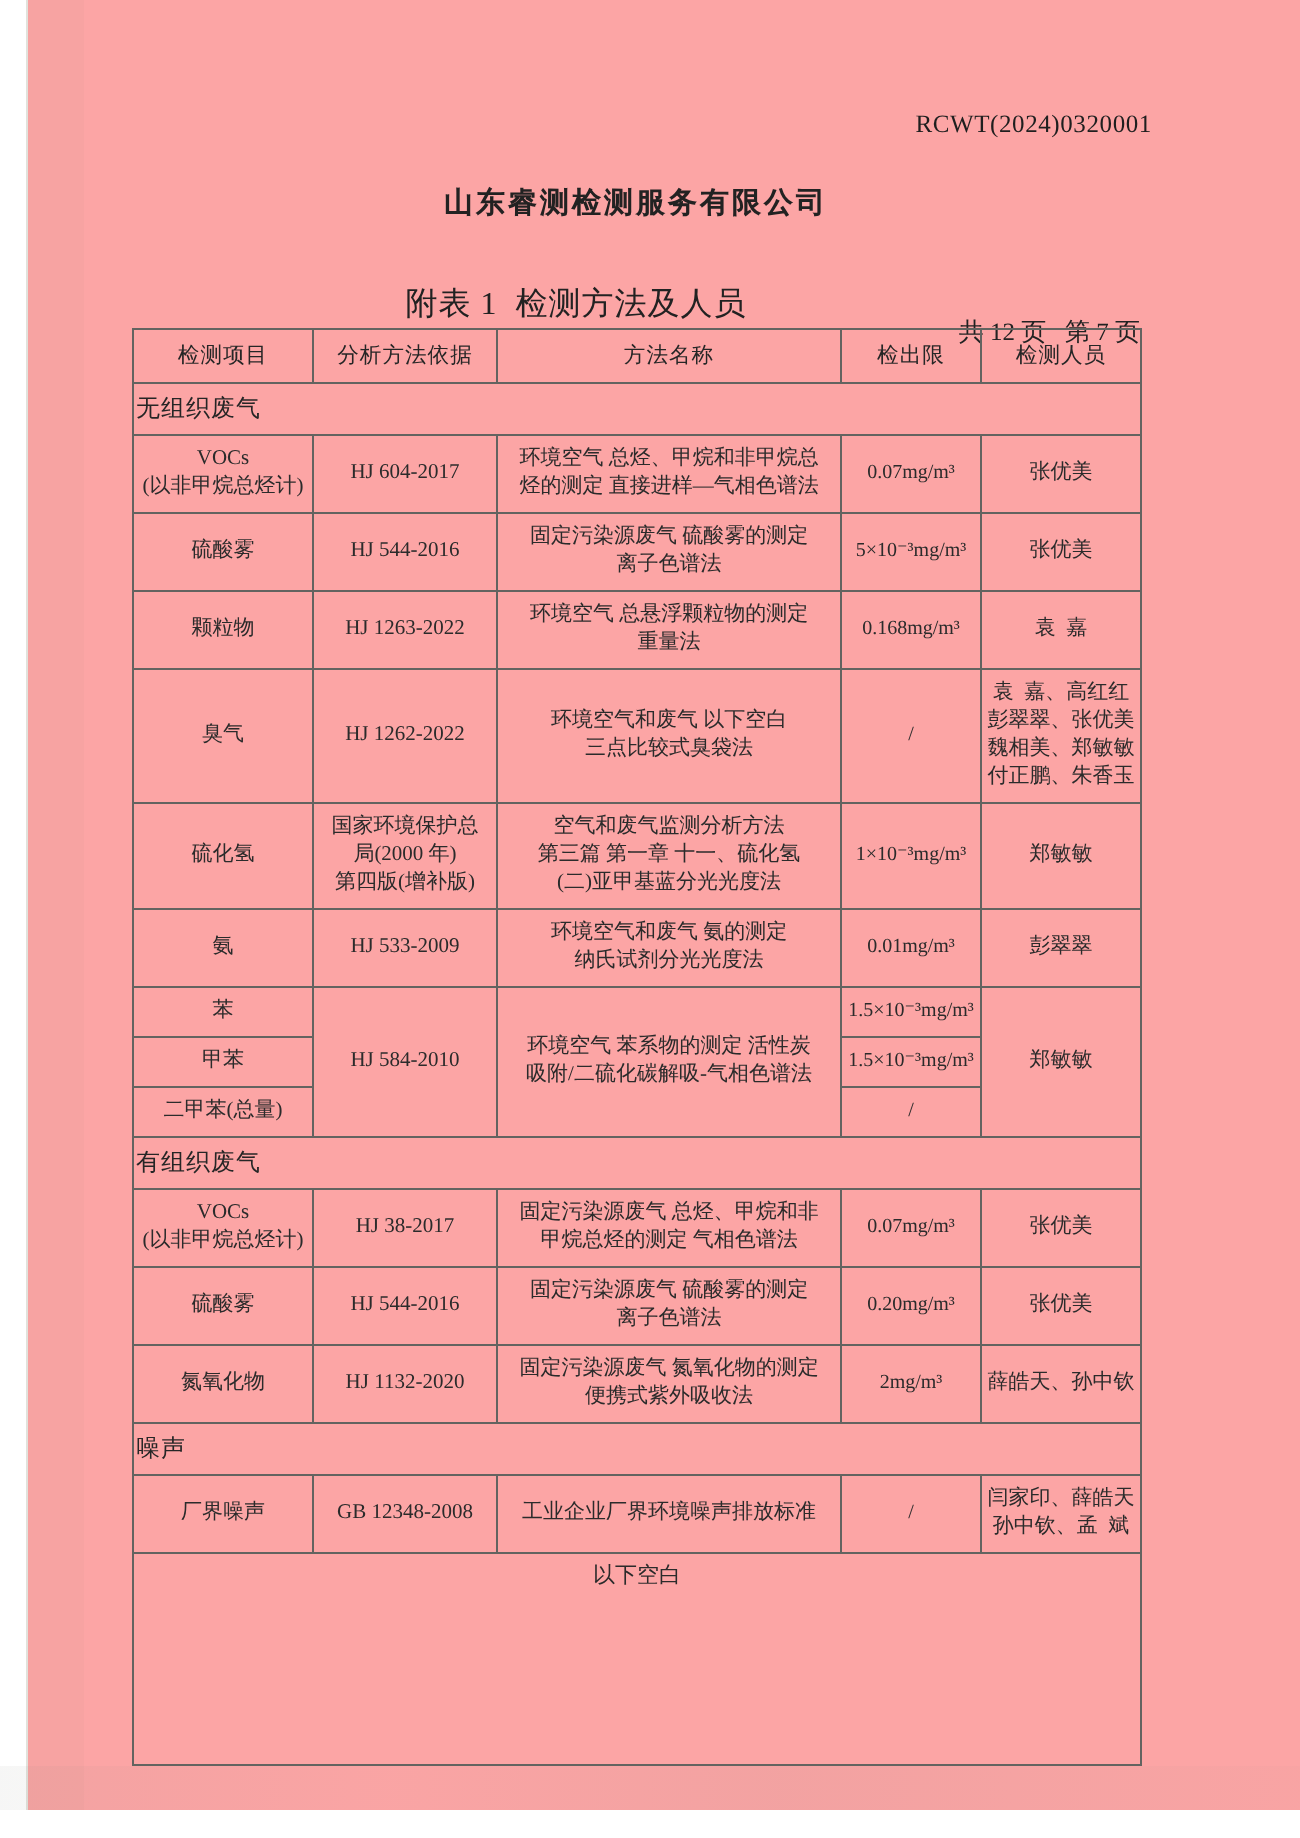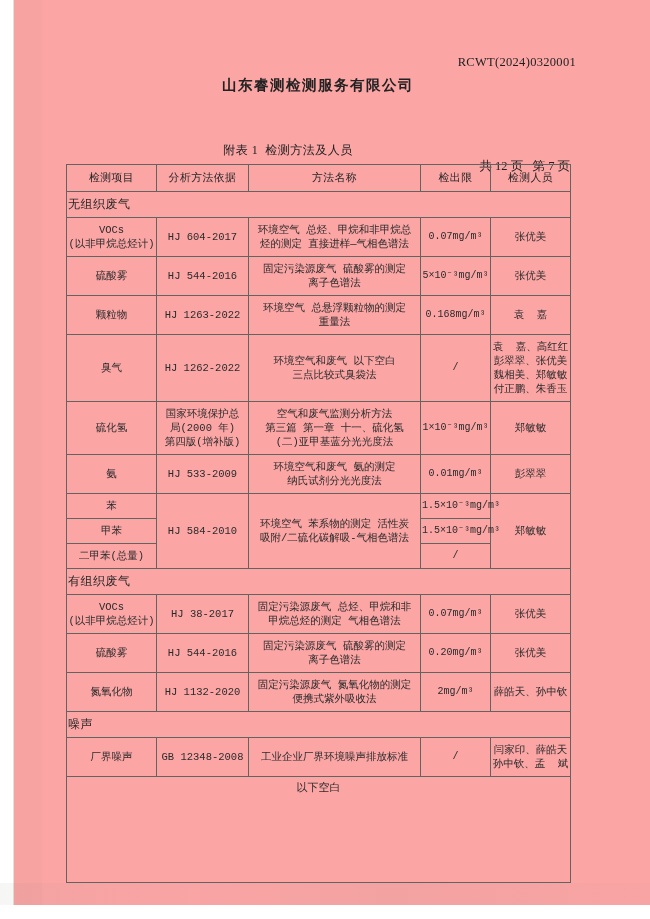--- a/index.html
+++ b/index.html
@@ -14,38 +14,38 @@
   .edge-left-band{position:absolute;left:14px;top:0;width:28px;height:100%;background:rgba(120,120,110,0.04);}
   .edge-bottom-band{position:absolute;left:0;bottom:14px;width:100%;height:22px;
     background:linear-gradient(90deg,rgba(130,130,120,0.07),rgba(130,130,120,0.02) 30%,rgba(130,130,120,0.08) 60%,rgba(130,130,120,0.03));}
   .edge-bottom{position:absolute;left:0;bottom:0;width:100%;height:14px;background:#ffffff;}
 
   .report-number{
     position:absolute;top:55px;right:74px;
     font-size:12.5px;letter-spacing:.3px;color:#1f1f1f;
   }
   .company-name{
-    position:absolute;top:76px;left:66px;width:504px;text-align:center;
+    position:absolute;top:92px;left:66px;width:504px;text-align:center;
     font-size:14.5px;font-weight:600;letter-spacing:1.5px;color:#222;
   }
   .report-title{
     position:absolute;top:102px;left:66px;width:504px;text-align:center;
     font-size:22px;font-weight:700;letter-spacing:3px;color:#111;white-space:pre;
   }
   .caption-row{position:absolute;top:142px;left:66px;width:504px;height:18px;}
   .table-caption{
     position:absolute;left:0;right:60px;text-align:center;
-    font-size:12px;letter-spacing:.5px;white-space:pre;color:#222;
+    font-size:16px;letter-spacing:.5px;white-space:pre;color:#222;
   }
   .page-indicator{
     position:absolute;right:0;top:16px;font-size:12.5px;white-space:pre;color:#222;
   }
 
   .tbl-wrap{position:absolute;top:164px;left:66px;width:504px;}
-  table.methods{border-collapse:collapse;table-layout:fixed;width:504px;font-family:Liberation Mono, monospace;}
+  table.methods{border-collapse:collapse;table-layout:fixed;width:504px;}
   table.methods th,table.methods td{border:1px solid #636360;}
   table.methods th{
     font-weight:400;font-size:10.8px;padding:6px 1px;color:#262626;
     letter-spacing:.5px;white-space:pre;
   }
   td.cell{padding:5px 1px;text-align:center;vertical-align:middle;font-size:10.5px;color:#2b2b2b;}
   td.cell .ln{white-space:pre;line-height:14px;}
   td.c3{font-size:10px;}
   td.section{padding:4px 1px;font-size:12px;letter-spacing:.5px;color:#262626;}
   td.note{height:99px;vertical-align:top;text-align:center;padding:3px 5px;font-size:11px;color:#2b2b2b;}

